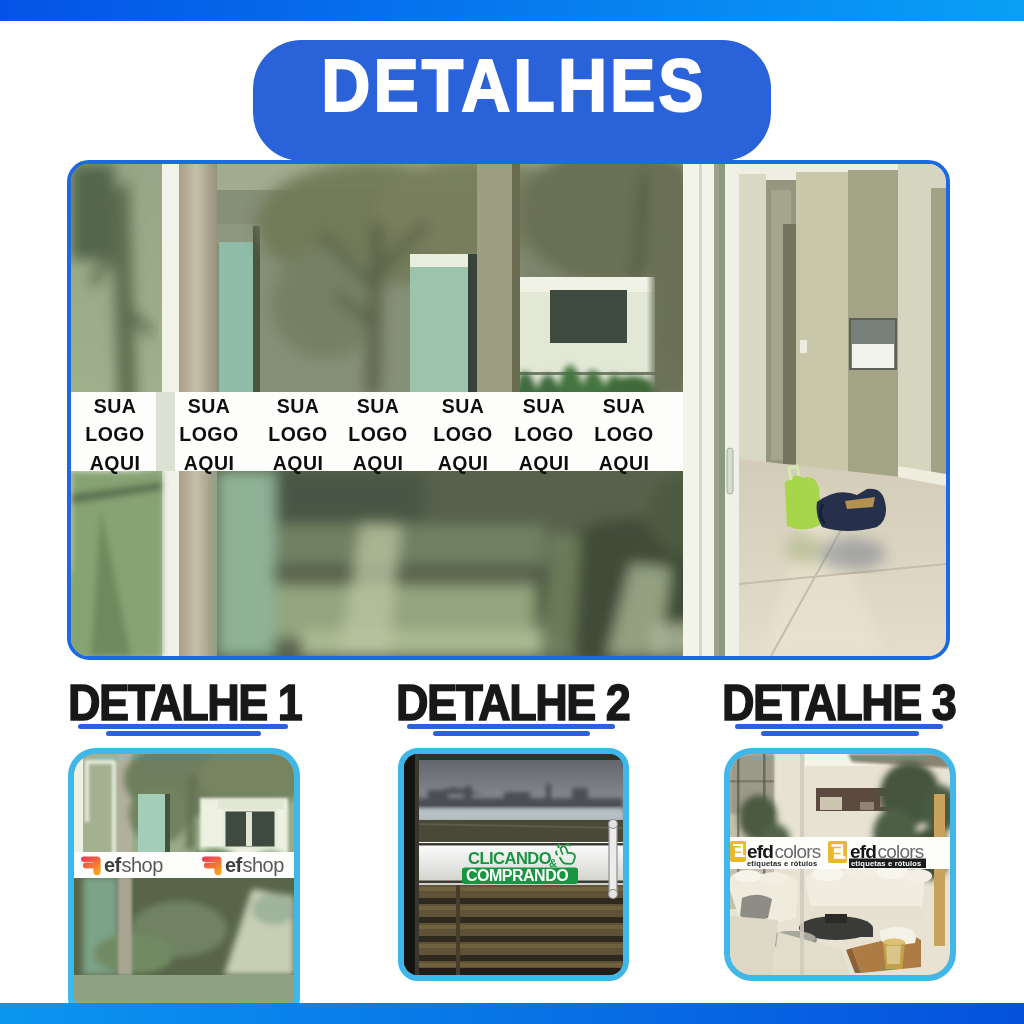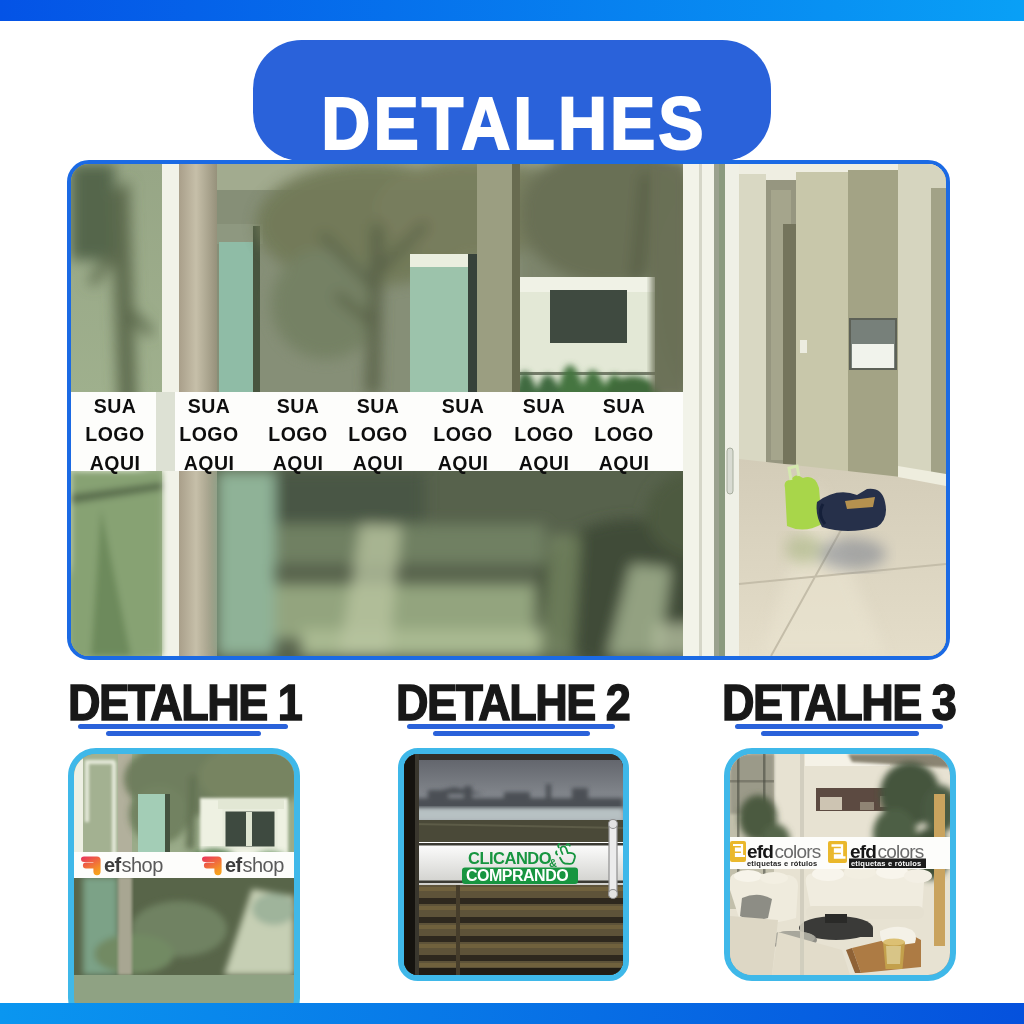--- a/index.html
+++ b/index.html
@@ -5,21 +5,21 @@
   html,body{margin:0;padding:0;}
   body{width:1024px;height:1024px;position:relative;background:#ffffff;overflow:hidden;
        font-family:"Liberation Sans", sans-serif;}
   .abs{position:absolute;}
 </style>
 </head>
 <body>
 
 <div class="abs" style="left:0;top:0;width:1024px;height:21px;background:linear-gradient(90deg,#0453e6,#09a0f6);"></div>
 
-<div class="abs" style="left:253px;top:40px;width:518px;height:121px;border-radius:48.5px;background:#2a62da;display:flex;align-items:flex-end;justify-content:center;">
+<div class="abs" style="left:253px;top:40px;width:518px;height:121px;border-radius:48.5px;background:#2a62da;display:flex;align-items:flex-start;justify-content:center;">
 
   <div style="color:#fff;font-size:68px;font-weight:bold;letter-spacing:3px;-webkit-text-stroke:1.8px #fff;transform:scaleY(1.1);padding-top:5px;margin-left:4px;">DETALHES</div>
 </div>
 
 <div class="abs" style="left:67px;top:160px;width:883px;height:500px;border-radius:22px;border:4px solid #1b6ae4;box-sizing:border-box;overflow:hidden;background:#7d8b72;">
 <svg width="875" height="492" viewBox="0 0 875 492" xmlns="http://www.w3.org/2000/svg">
   <defs>
     <linearGradient id="glassL" x1="0" y1="0" x2="0" y2="1">
       <stop offset="0" stop-color="#97a686"></stop>
           <stop offset="1" stop-color="#a8bb95"></stop>

